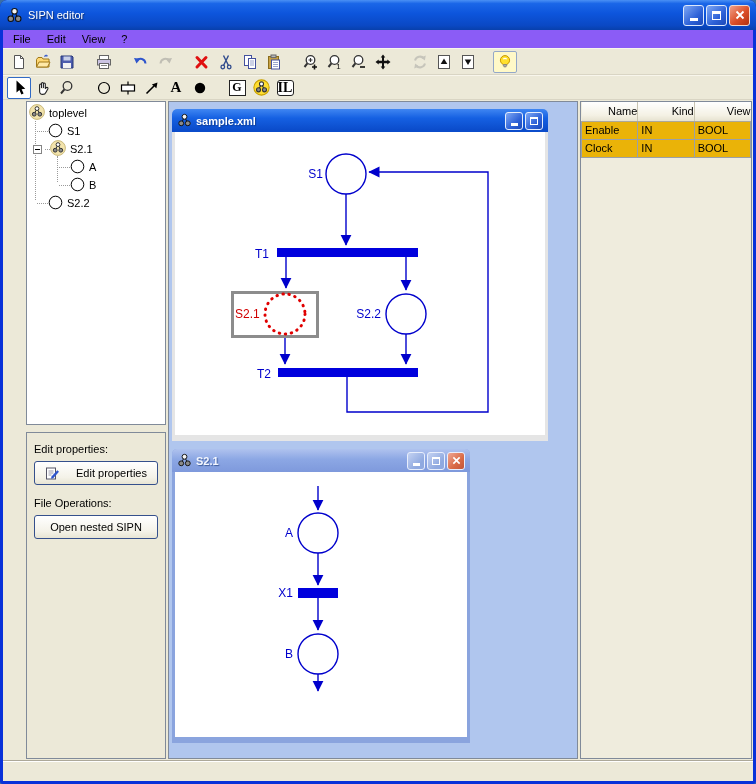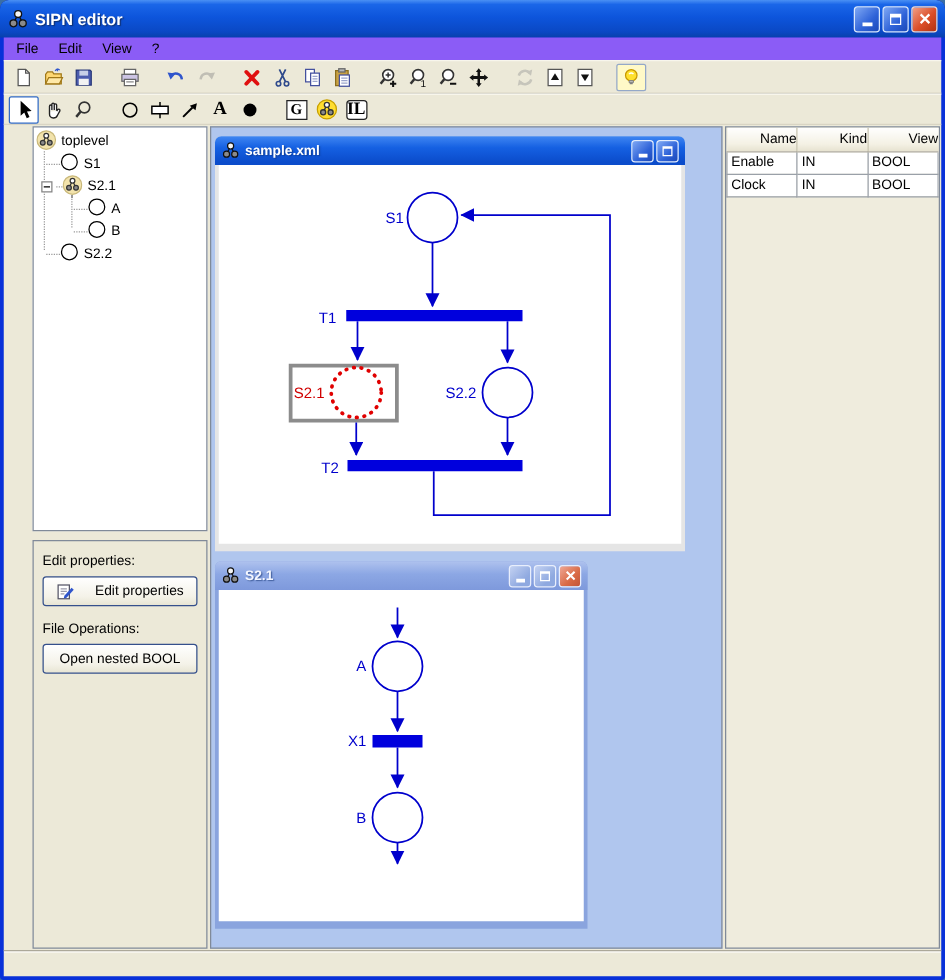--- a/index.html
+++ b/index.html
@@ -19,21 +19,21 @@
   }
   
   .titlebar{
     height:30px; margin:0 -3px; flex:0 0 30px;
     border-radius:7px 7px 0 0;
     background:linear-gradient(180deg,#4A90F4 0%,#1A66E8 12%,#0D55DC 45%,#0A48C4 85%,#0840AC 100%);
     display:flex; align-items:center; padding:0 6px;
   }
   .titlebar .app-icon{ width:17px; height:17px; margin-right:5px; }
   .titlebar .title-text{
-    color:#fff; font-weight:bold; font-size:13px; flex:1;
+    color:#fff; font-weight:normal; font-size:11px; flex:1;
     text-shadow:1px 1px 1px #103070;
   }
   .cap-btn{
     width:21px; height:21px; margin-left:2px; border-radius:3px;
     border:1px solid #DCE8FC;
     background:linear-gradient(135deg,#7FA8F4,#2E62D8 60%,#1C49B8);
     display:flex; align-items:center; justify-content:center;
   }
   .cap-btn.close{ background:linear-gradient(135deg,#F0A088,#DB4E28 55%,#B23210); border-color:#F2D8CE; }
   .glyph-min{ display:block; width:8px; height:3px; background:#fff; margin-top:9px; }
@@ -145,21 +145,21 @@
     border:1px solid #808A99; overflow:hidden;
   }
   table.vars{ width:100%; border-collapse:collapse; table-layout:fixed; }
   table.vars th{
     height:19px; font-weight:normal; font-size:11px; text-align:right;
     background:linear-gradient(180deg,#FFFFFF,#F4F1E4 70%,#E6E2D0);
     border-bottom:1px solid #ACA899; border-right:1px solid #C9C5B2;
   }
   table.vars th:last-child{ border-right:none; }
   table.vars td{
-    height:18px; background:#ffffff; padding:0 3px; font-size:11px;
+    height:18px; background:#eab308; padding:0 3px; font-size:11px;
     border:1px solid #9aA0a8;
   }
   
   .statusbar{
     height:21px; flex:0 0 21px; background:#ECE9D8;
     border-top:1px solid #ACA899; box-shadow:inset 0 1px 0 #FFFFFF;
   }
   svg text{ font-family:"Liberation Sans", sans-serif; }
 </style>
 </head>
@@ -480,21 +480,21 @@
         <button class="xp-button">
           <svg width="15" height="15" viewBox="0 0 15 15">
             <rect x="1.5" y="2" width="9" height="11" fill="#fff" stroke="#556"></rect>
             <path d="M3.5 5h5 M3.5 7h5 M3.5 9h3" stroke="#99a"></path>
             <path d="M6.5 10.5 L12.3 4.2 L14 5.8 L8.2 12.2 L6 12.8 Z" fill="#2F55CC"></path>
           </svg>
           <span>Edit properties</span>
         </button>
         <div class="props-label">File Operations:</div>
         <button class="xp-button">
-          <span>Open nested BOOL</span>
+          <span>Open nested SIPN</span>
         </button>
       </div>
     </div>
 
     <div class="mdi">
 
       <div class="mdi-window active" style="left:3px; top:7px; width:376px; height:332px;">
         <div class="child-titlebar">
           <span class="app-icon">
             <svg width="15" height="15" viewBox="0 0 16 16">

